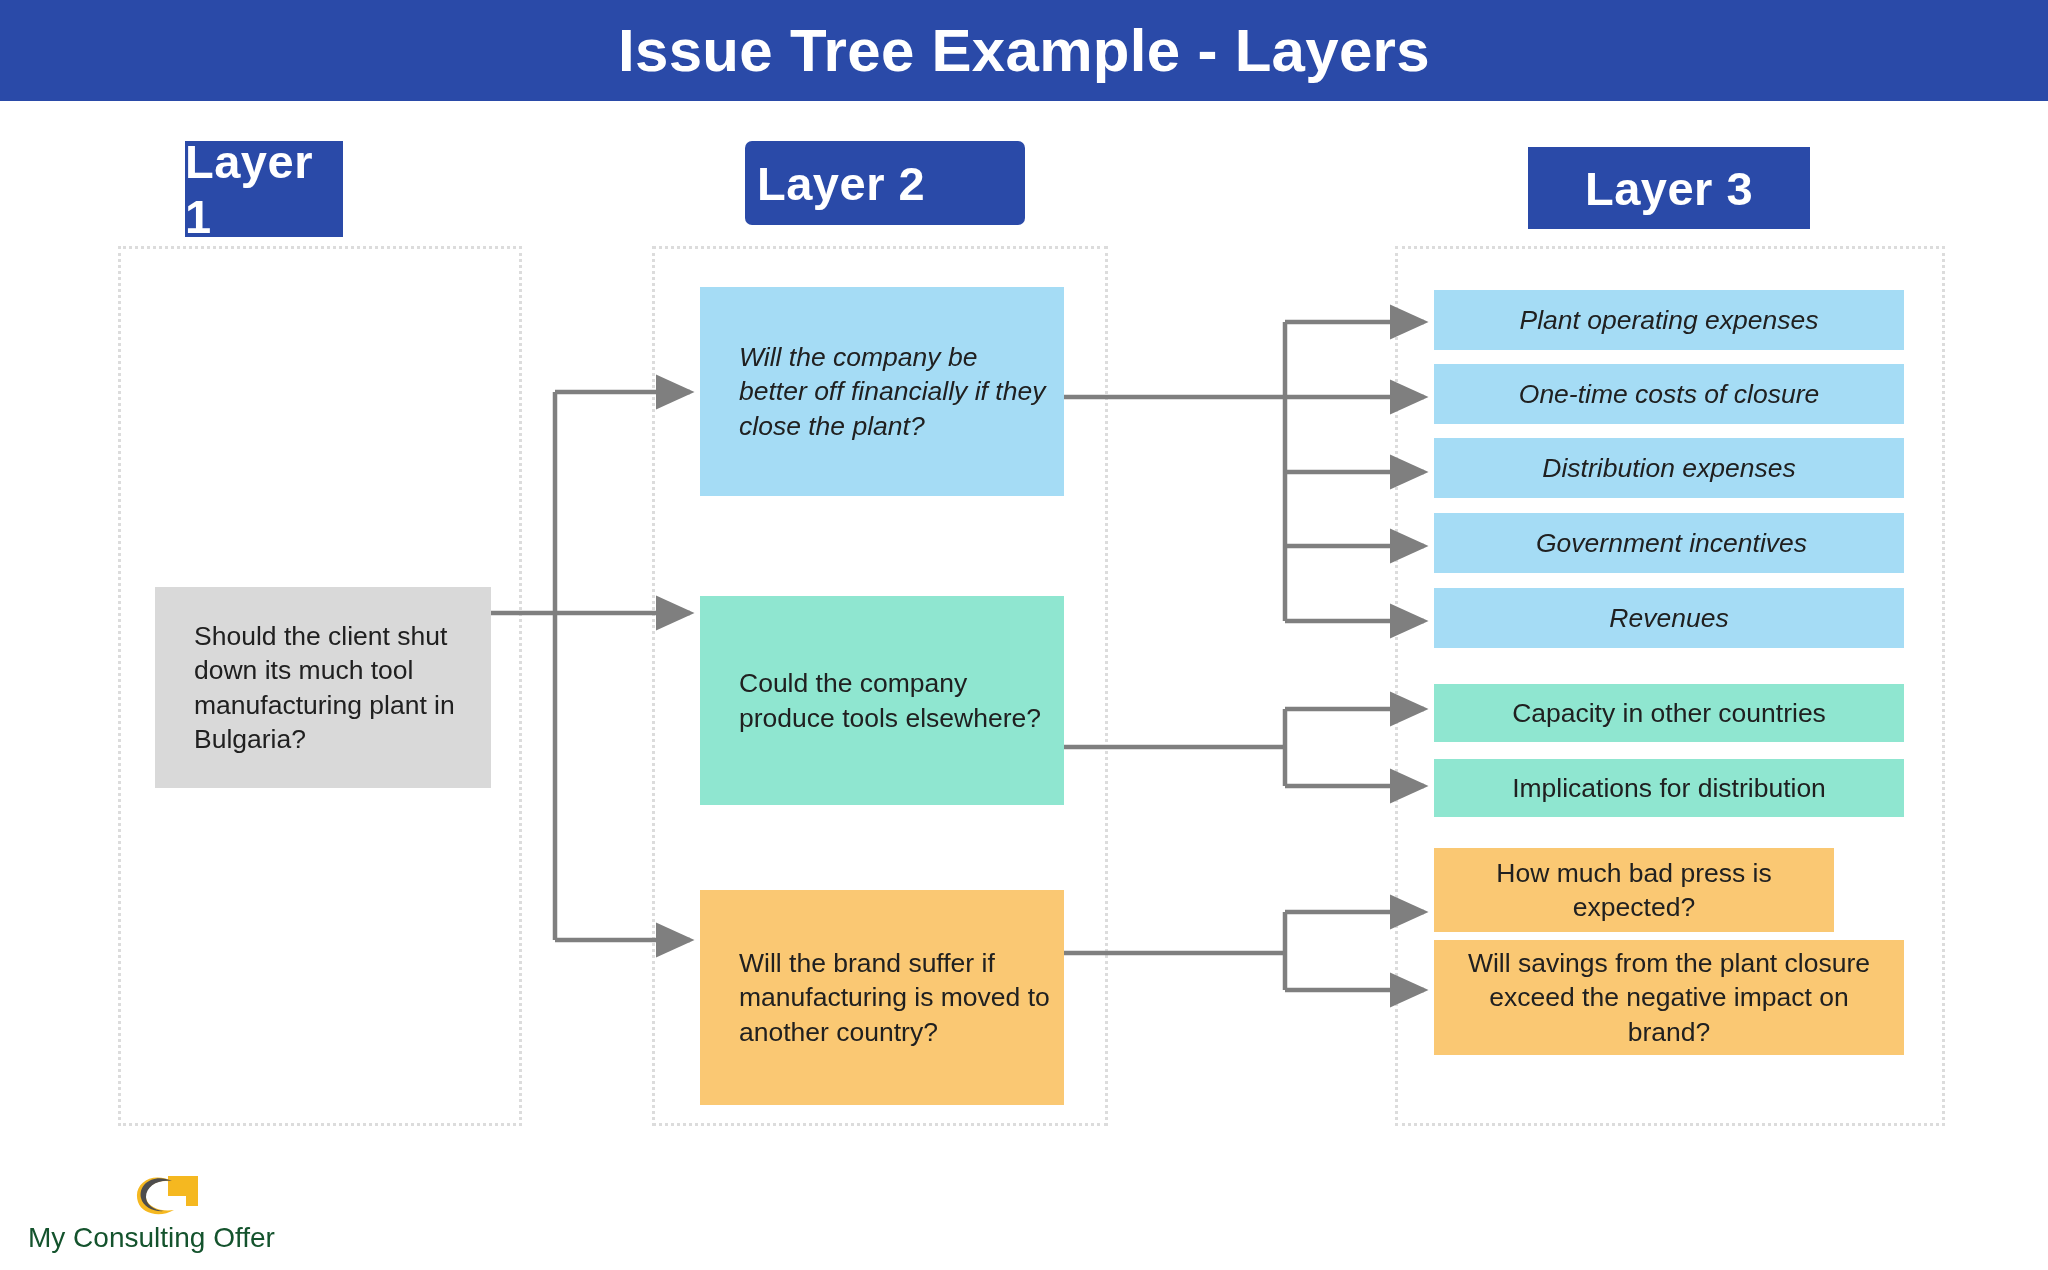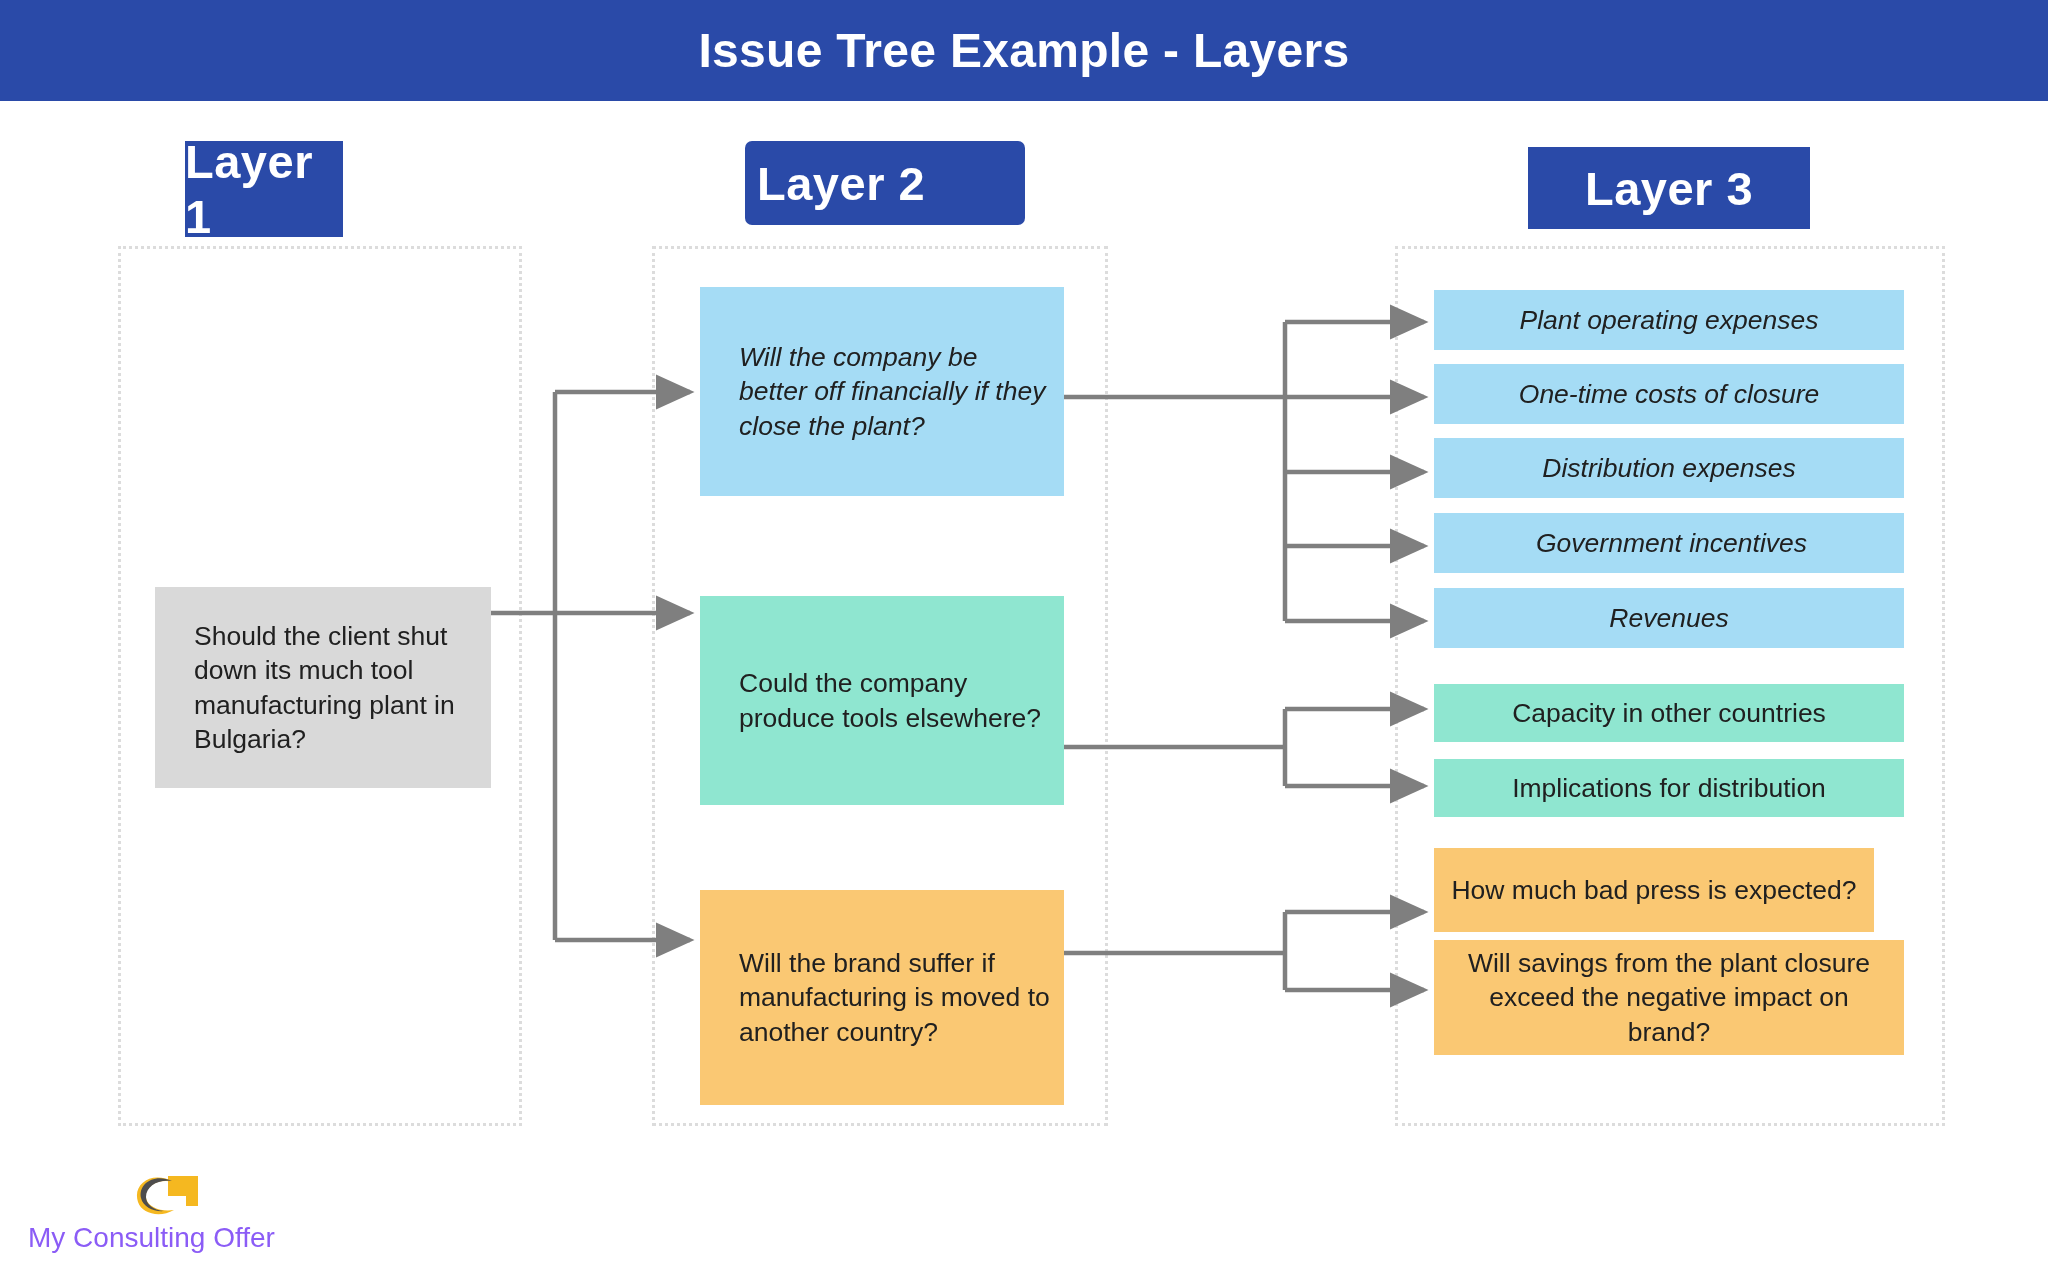--- a/index.html
+++ b/index.html
@@ -13,21 +13,21 @@
 
   
   .header-bar {
     position: absolute; left: 0; top: 0;
     width: 2048px; height: 101px;
     background: #2a4aa8;
     display: flex; align-items: center; justify-content: center;
   }
   .header-title {
     color: #ffffff;
-    font-size: 48px;
+    font-size: 60px;
     font-weight: bold;
     letter-spacing: 0.3px;
     white-space: nowrap;
   }
 
   
   .layer-badge {
     position: absolute;
     background: #2a4aa8;
     color: #ffffff;
@@ -77,36 +77,36 @@
   #n-l2-brand { left: 700px; top: 890px; width: 364px; height: 215px; }
 
   
   #n-l3-1 { left: 1434px; top: 290px; width: 470px; height: 60px; }
   #n-l3-2 { left: 1434px; top: 364px; width: 470px; height: 60px; }
   #n-l3-3 { left: 1434px; top: 438px; width: 470px; height: 60px; }
   #n-l3-4 { left: 1434px; top: 513px; width: 470px; height: 60px; padding-left: 19px; }
   #n-l3-5 { left: 1434px; top: 588px; width: 470px; height: 60px; }
   #n-l3-6 { left: 1434px; top: 684px; width: 470px; height: 58px; }
   #n-l3-7 { left: 1434px; top: 759px; width: 470px; height: 58px; }
-  #n-l3-8 { left: 1434px; top: 848px; width: 440px; height: 84px; }
+  #n-l3-8 { left: 1434px; top: 848px; width: 400px; height: 84px; }
   #n-l3-9 { left: 1434px; top: 940px; width: 470px; height: 115px; }
 
   
   #connectors {
     position: absolute; left: 0; top: 0;
     width: 2048px; height: 1270px;
     pointer-events: none;
   }
 
   
   #logo-block { position: absolute; left: 28px; top: 1172px; width: 270px; height: 88px; }
   #logo-mark  { position: absolute; left: 100px; top: 0px; width: 80px; height: 50px; }
   #logo-text  {
     position: absolute; left: 0px; top: 50px; width: 270px;
-    font-size: 28px; color: #8b5cf6; text-align: left;
+    font-size: 28px; color: #14532d; text-align: left;
     white-space: nowrap;
   }
 </style>
 </head>
 <body>
 
 <div id="page">
 
   <div class="header-bar">
     <div class="header-title">Issue Tree Example - Layers</div>

